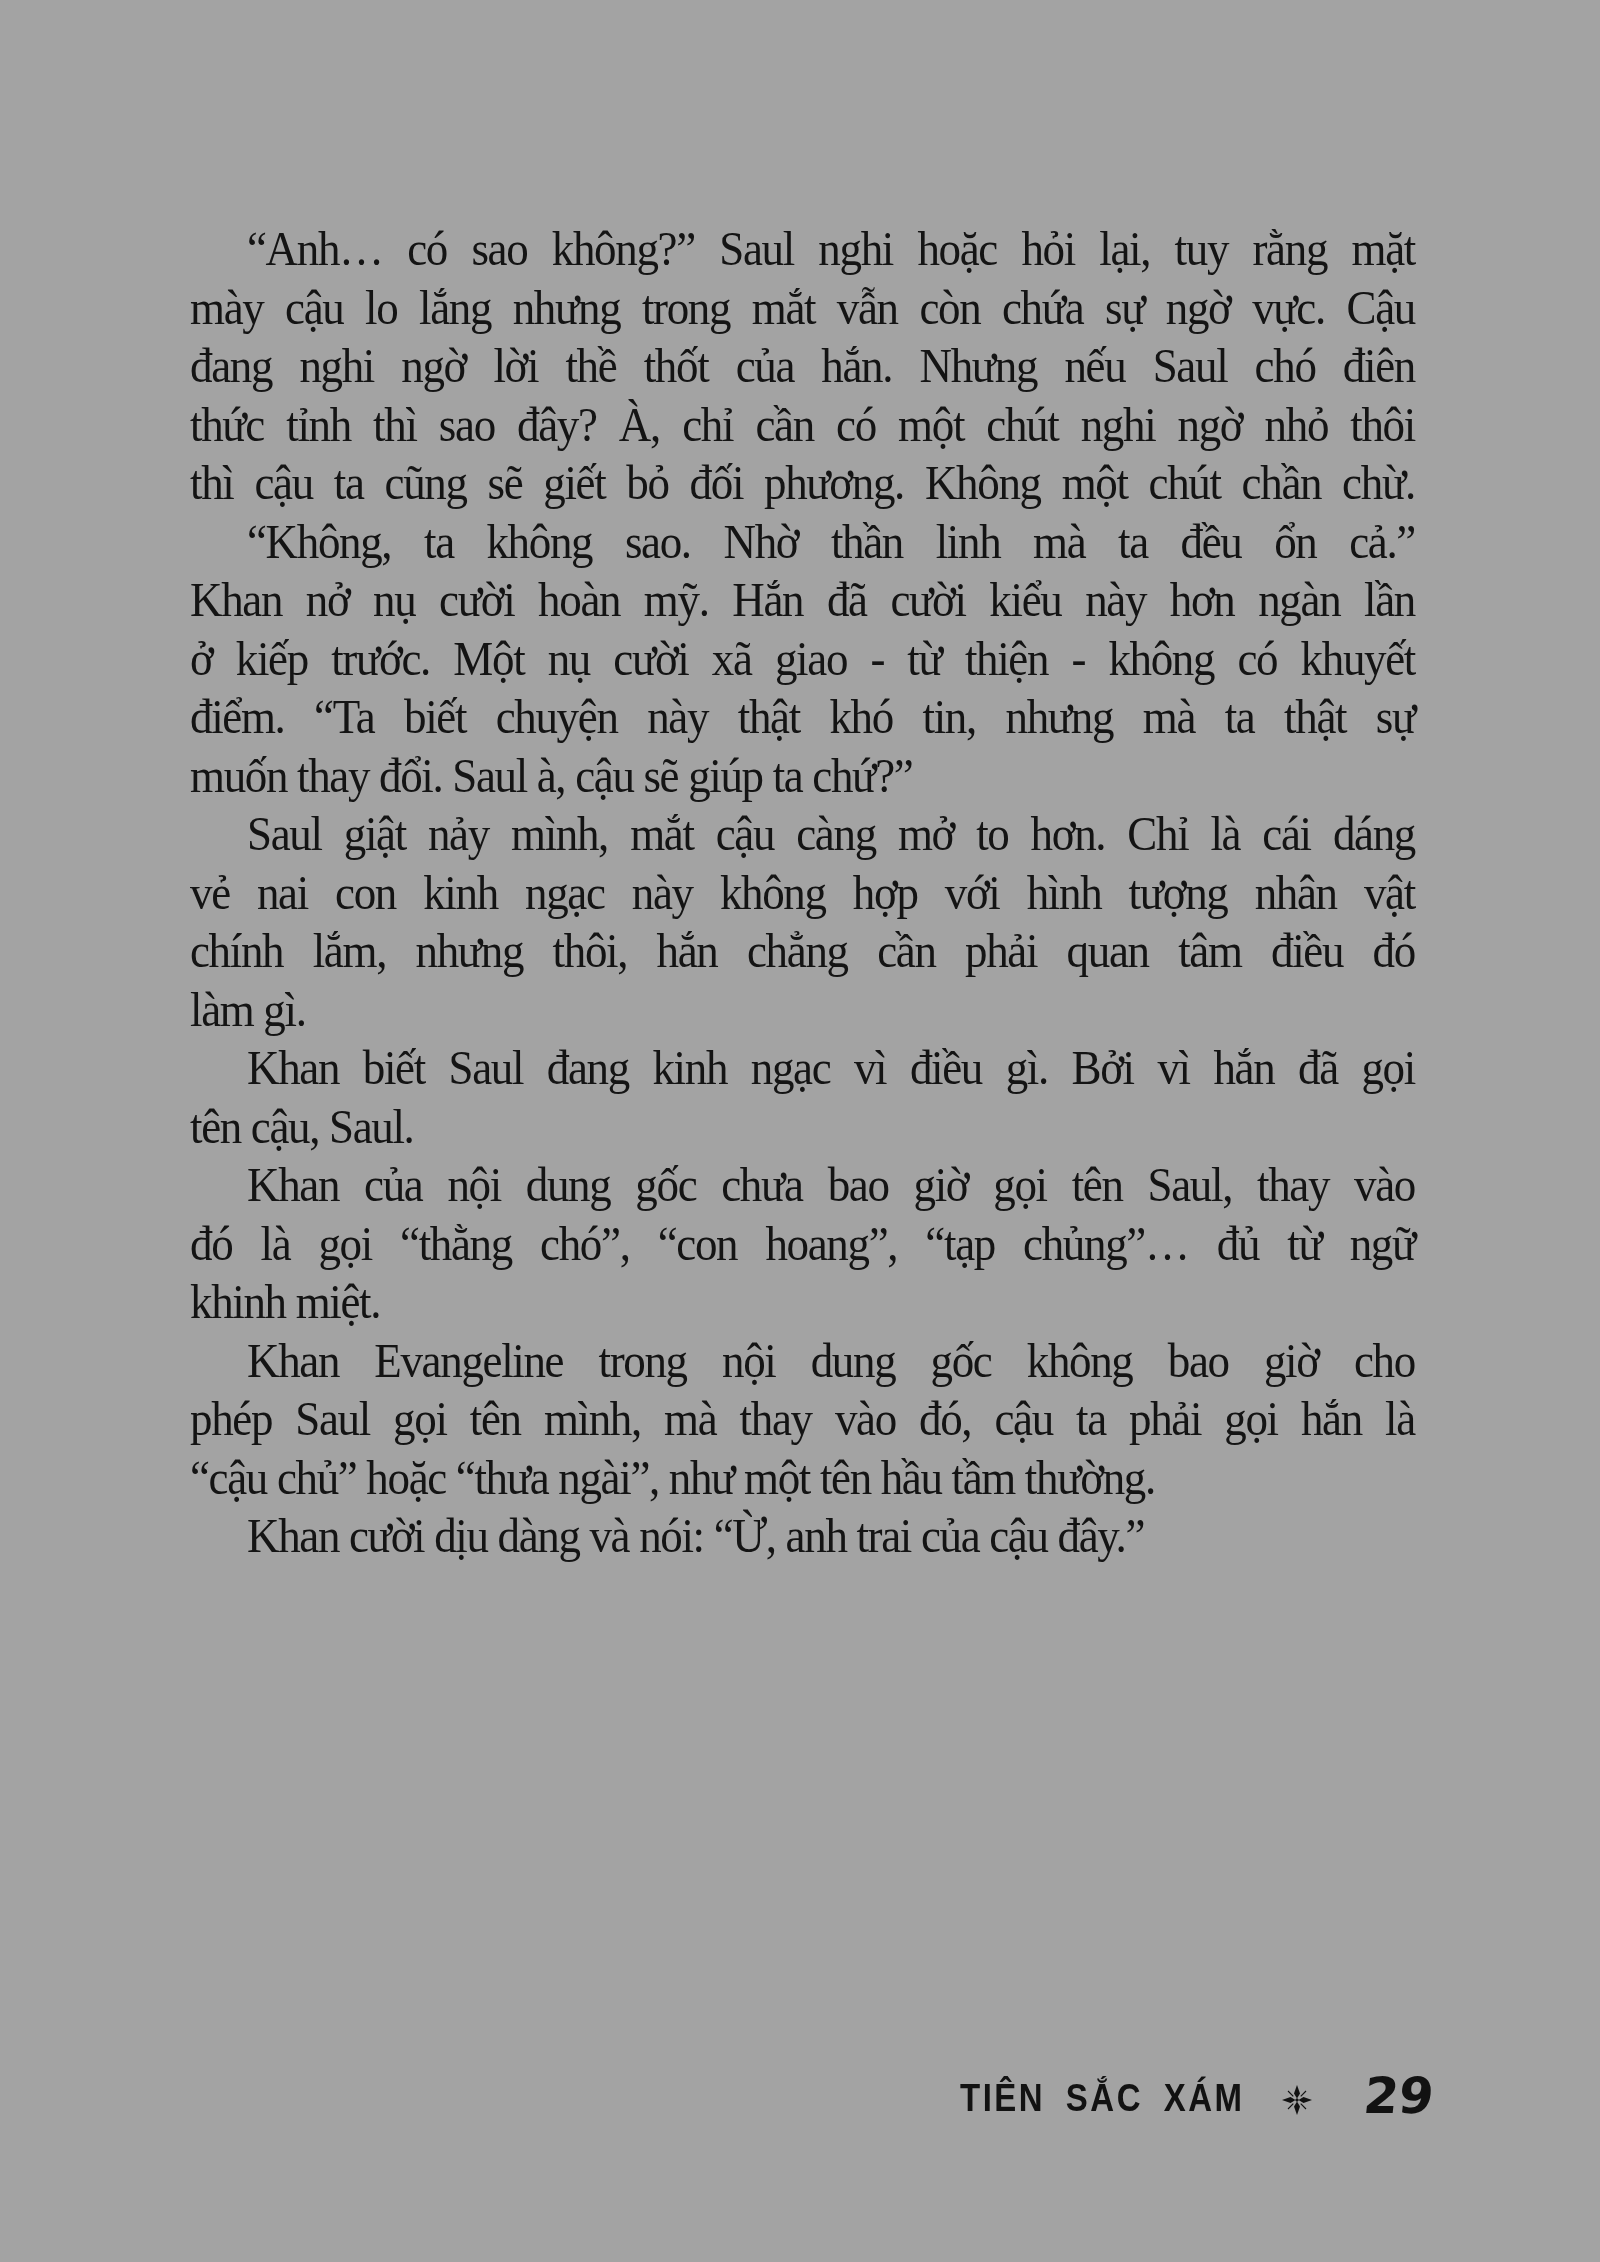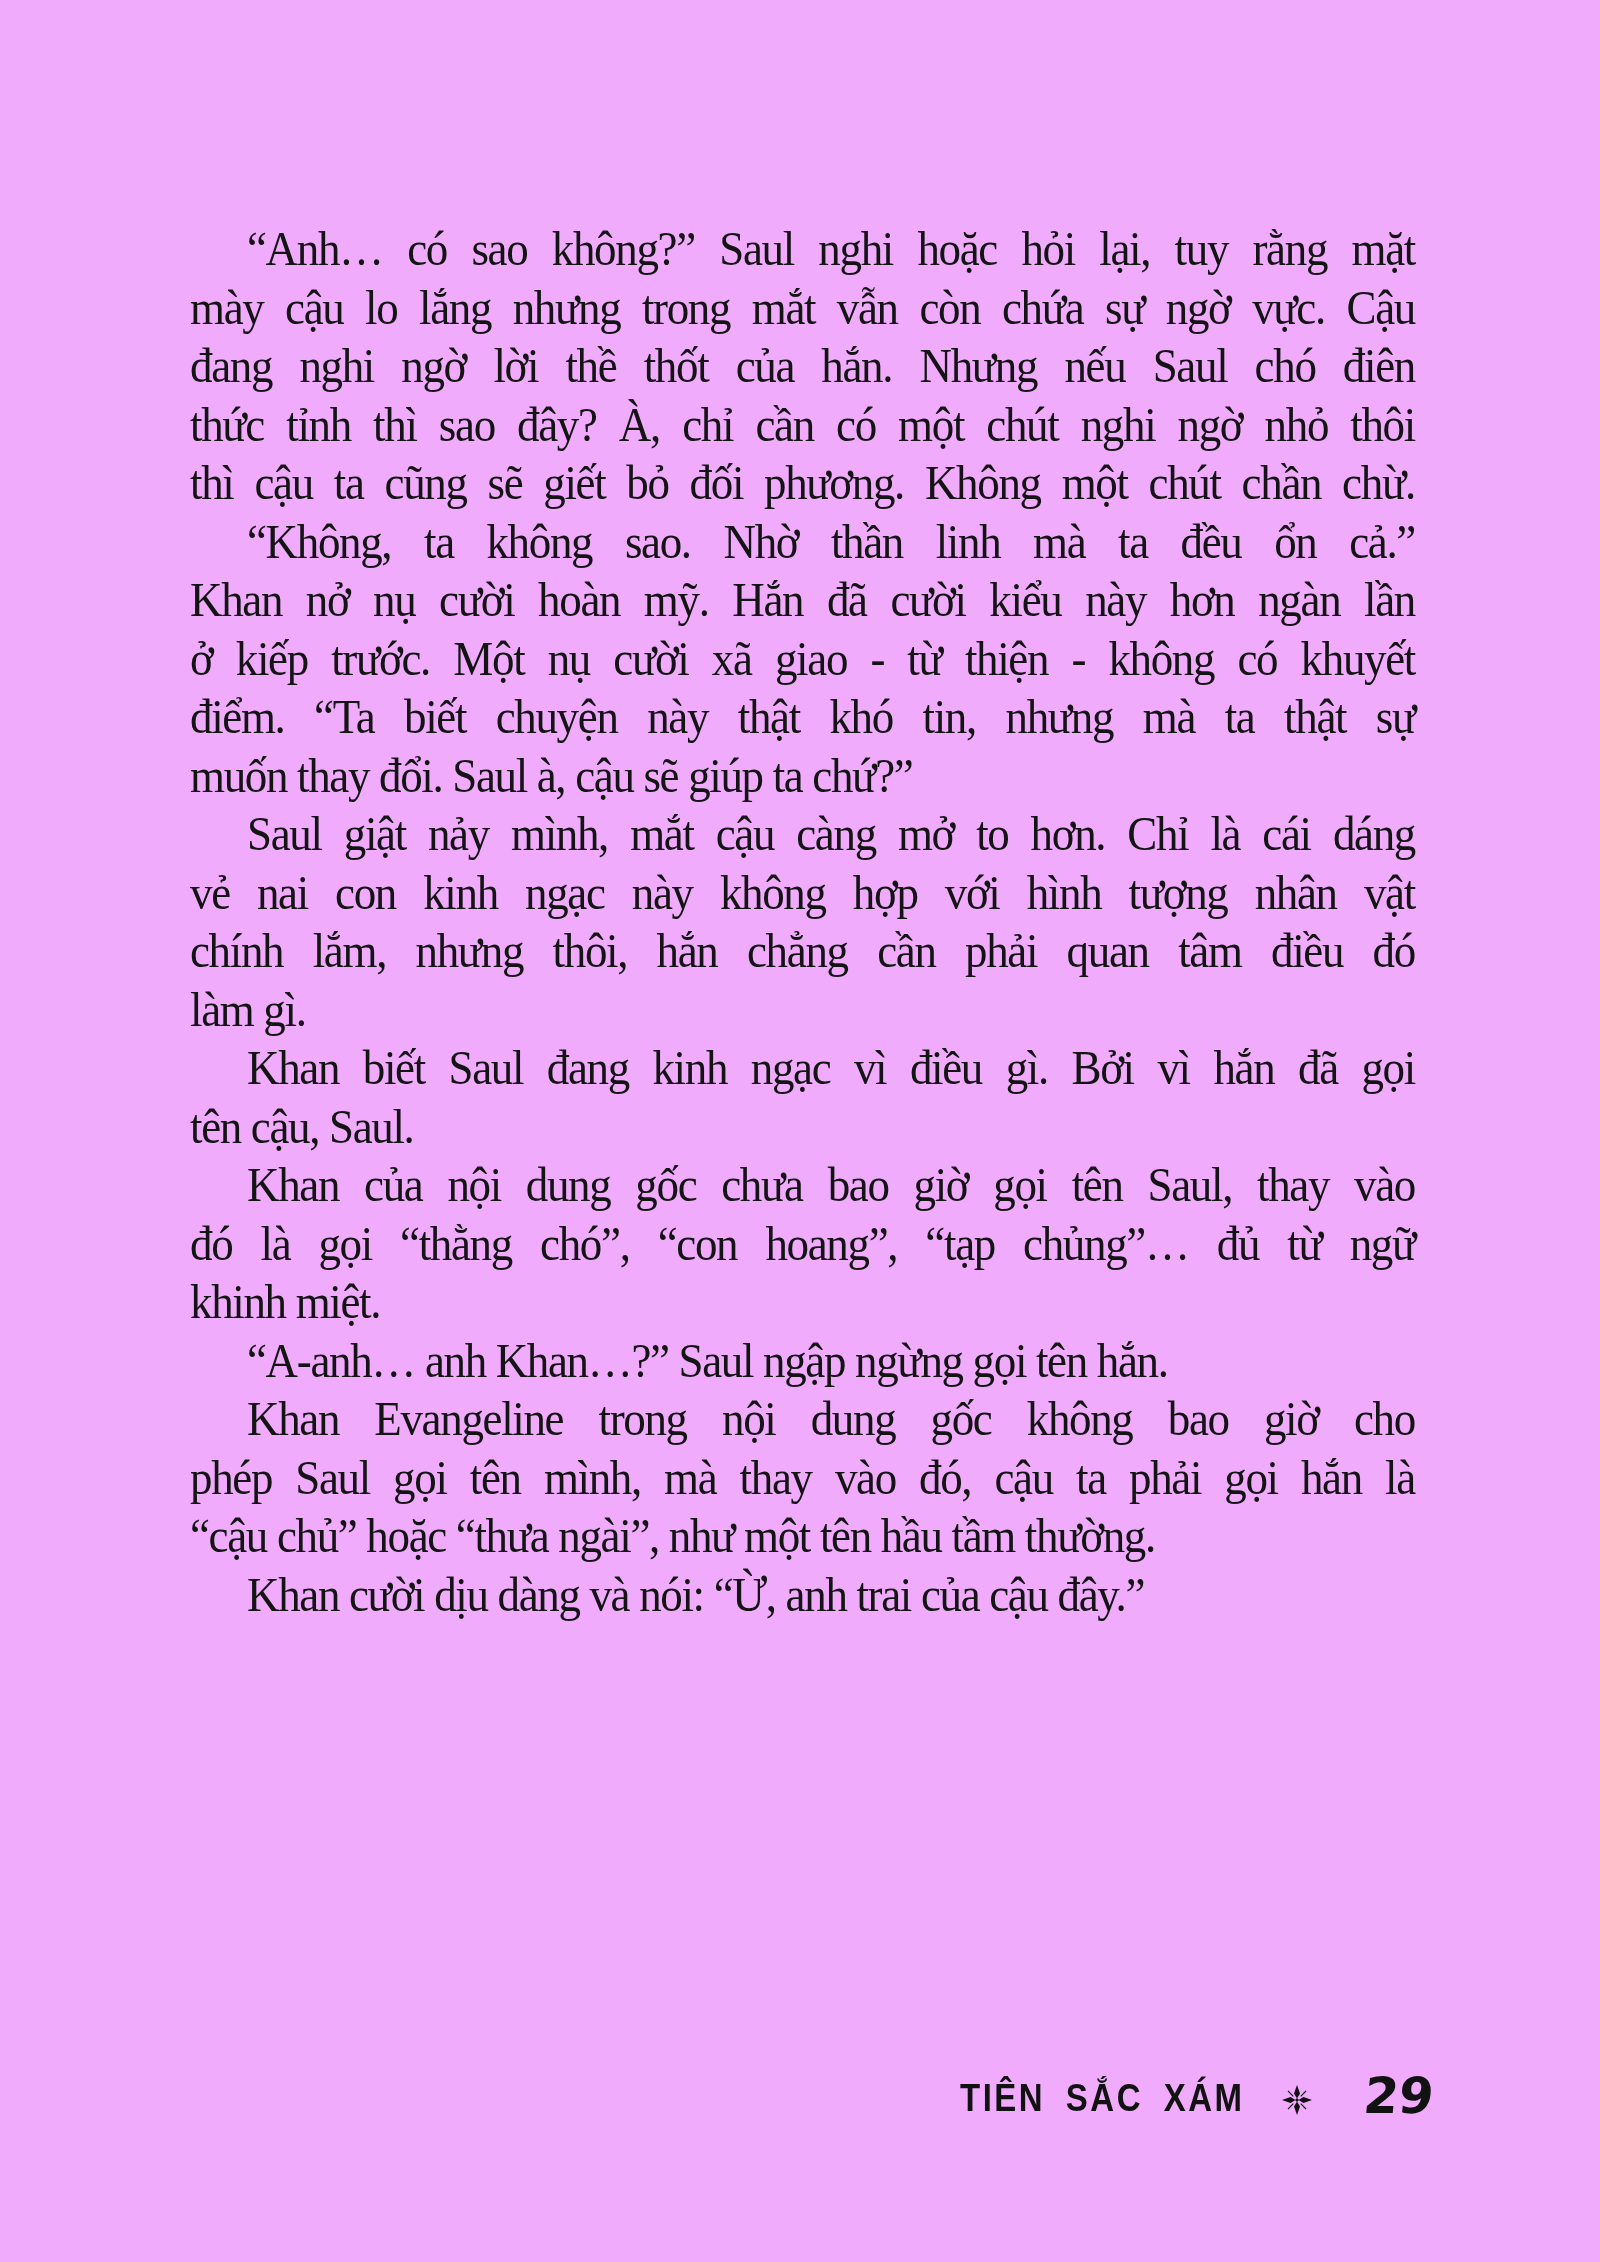--- a/index.html
+++ b/index.html
@@ -8,21 +8,21 @@
     position: relative;
     width: 1600px;
     height: 2262px;
     font-family: "Liberation Serif", "DejaVu Serif", serif;
     color: #141414;
     overflow: hidden;
   }
   .page {
     position: absolute;
     inset: 0;
-    background: #f0abfc;
+    background: #a3a3a3;
   }
   .text-block {
     position: absolute;
     left: 190px;
     top: 220px;
     width: 1225px;
   }
   .para { display: block; }
   .line {
     height: 58.5px;
@@ -322,23 +322,20 @@
           <span>hoang”,</span>
           <span>“tạp</span>
           <span>chủng”…</span>
           <span>đủ</span>
           <span>từ</span>
           <span>ngữ</span>
         </div>
         <div class="line">khinh miệt.</div>
       </div>
       <div class="para">
-        <div class="line ind">“A-anh… anh Khan…?” Saul ngập ngừng gọi tên hắn.</div>
-      </div>
-      <div class="para">
         <div class="line just ind">
           <span>Khan</span>
           <span>Evangeline</span>
           <span>trong</span>
           <span>nội</span>
           <span>dung</span>
           <span>gốc</span>
           <span>không</span>
           <span>bao</span>
           <span>giờ</span>

